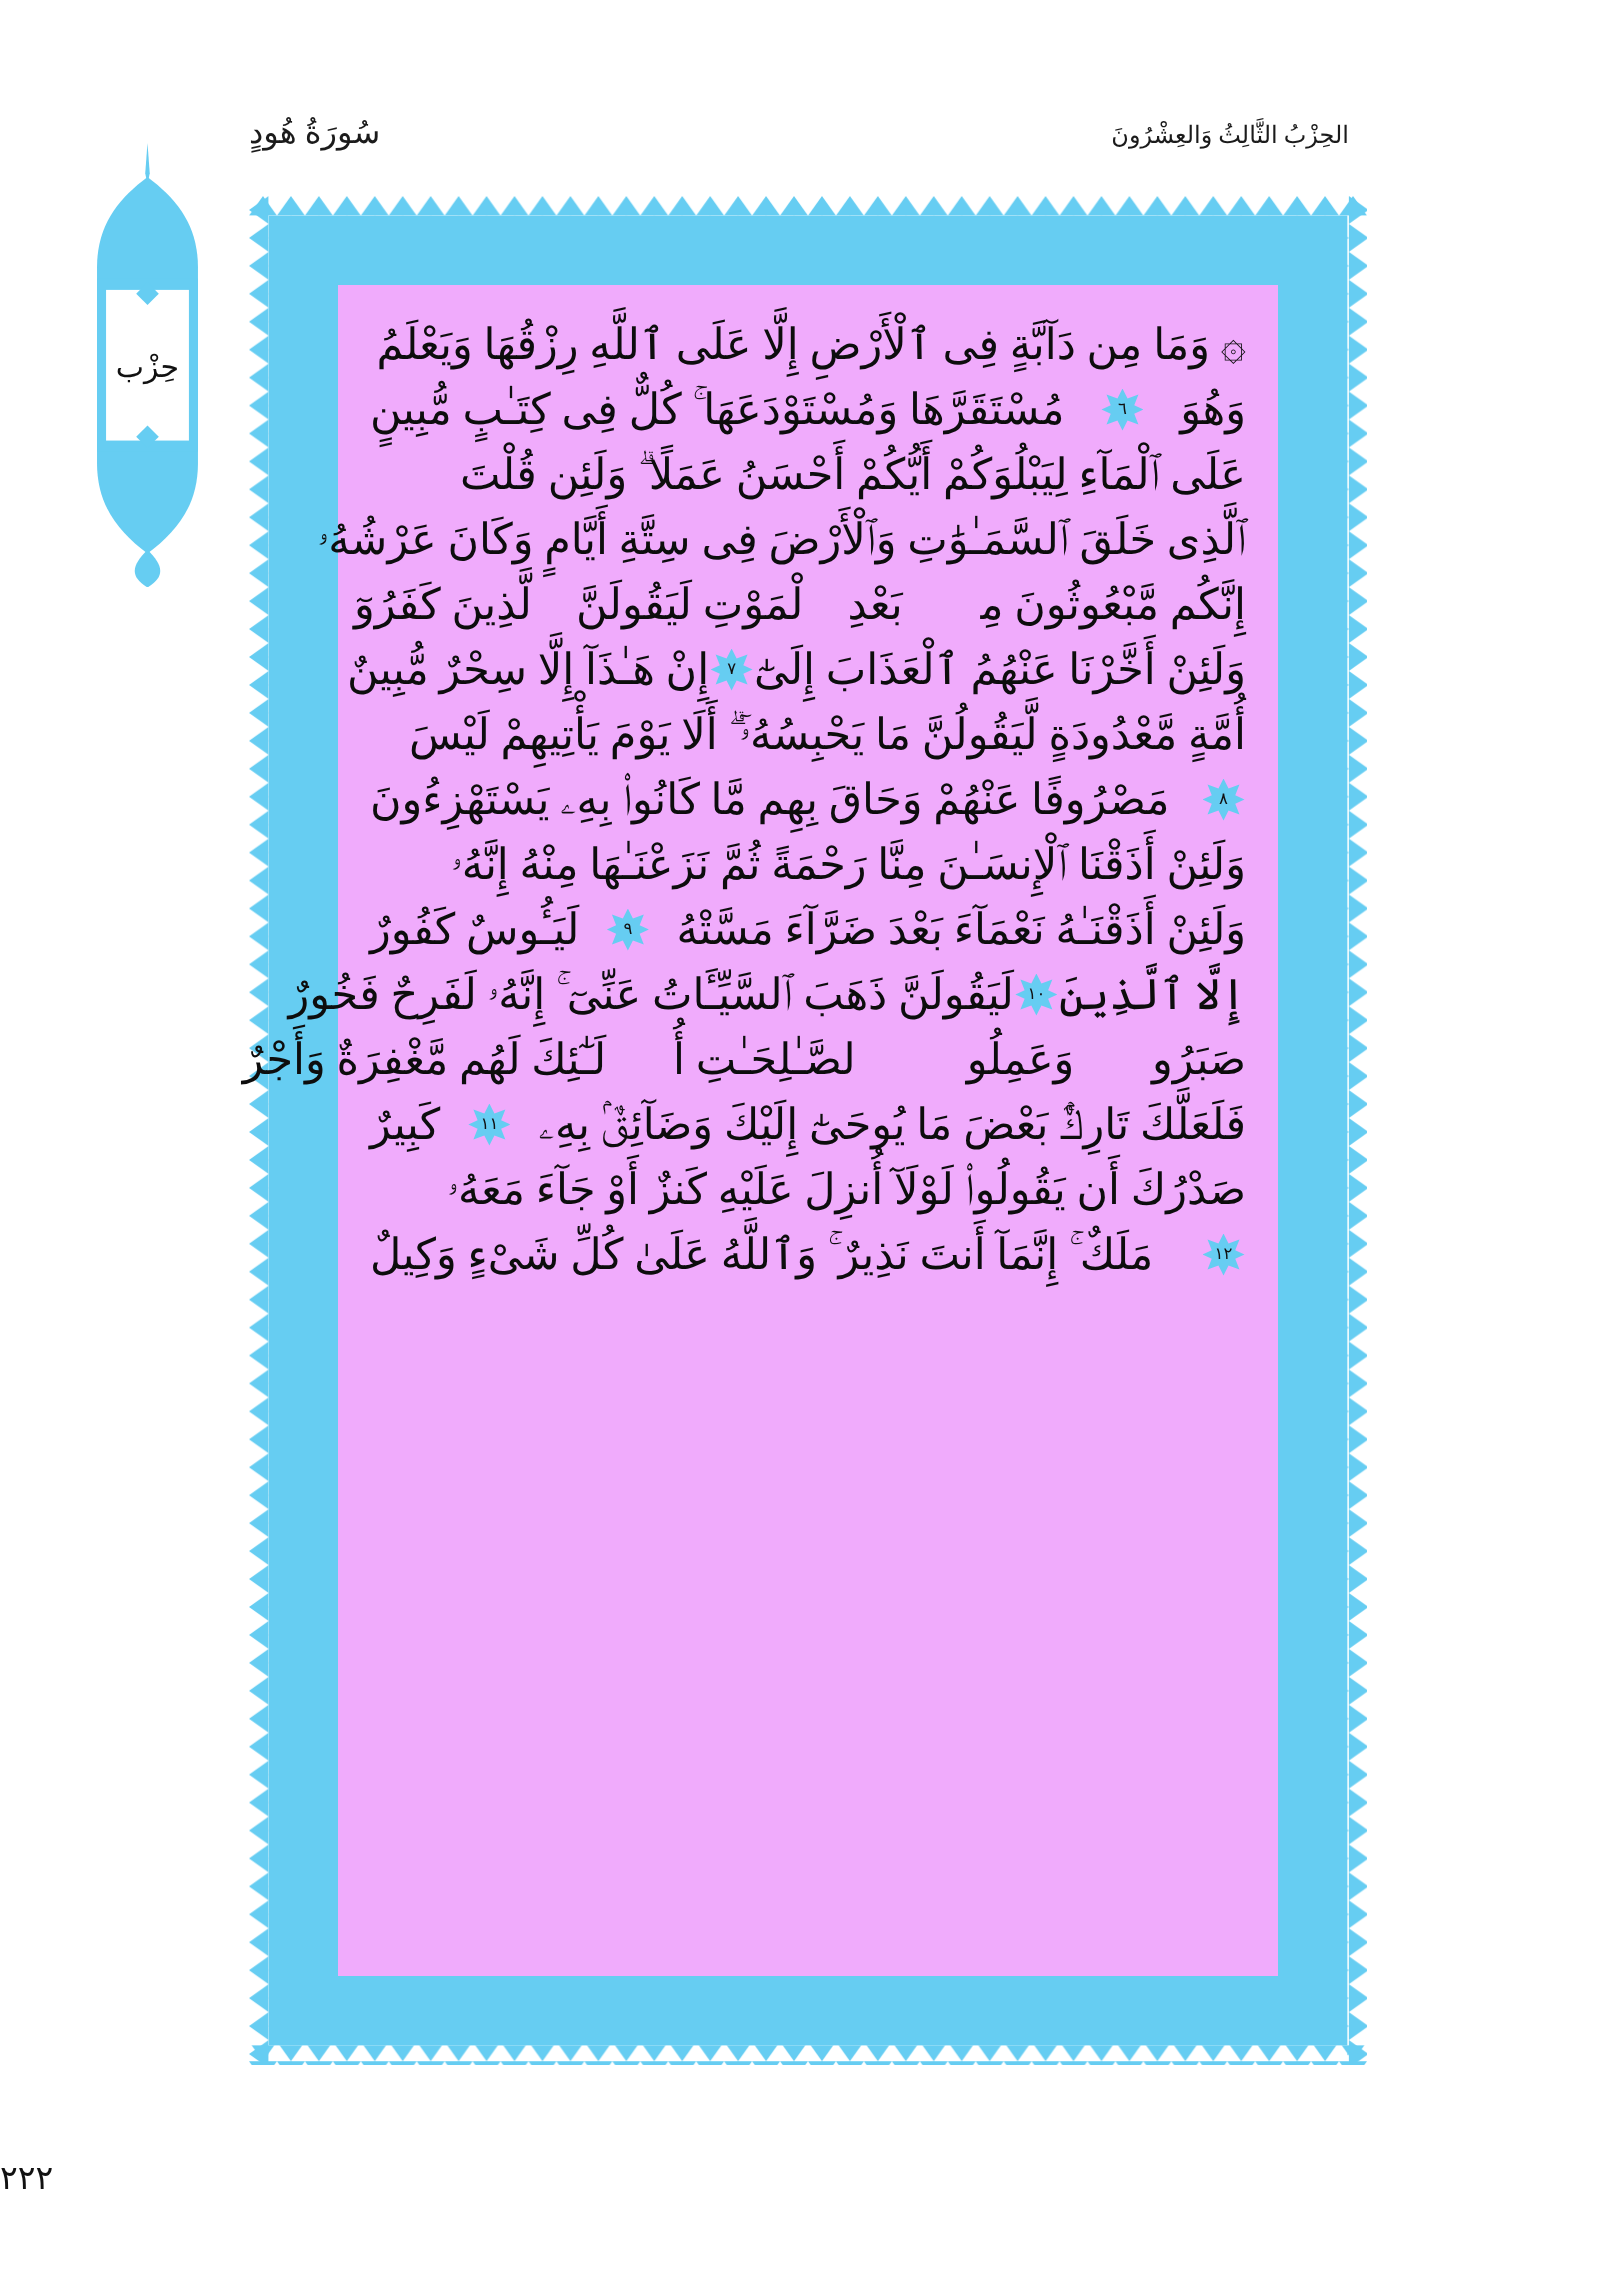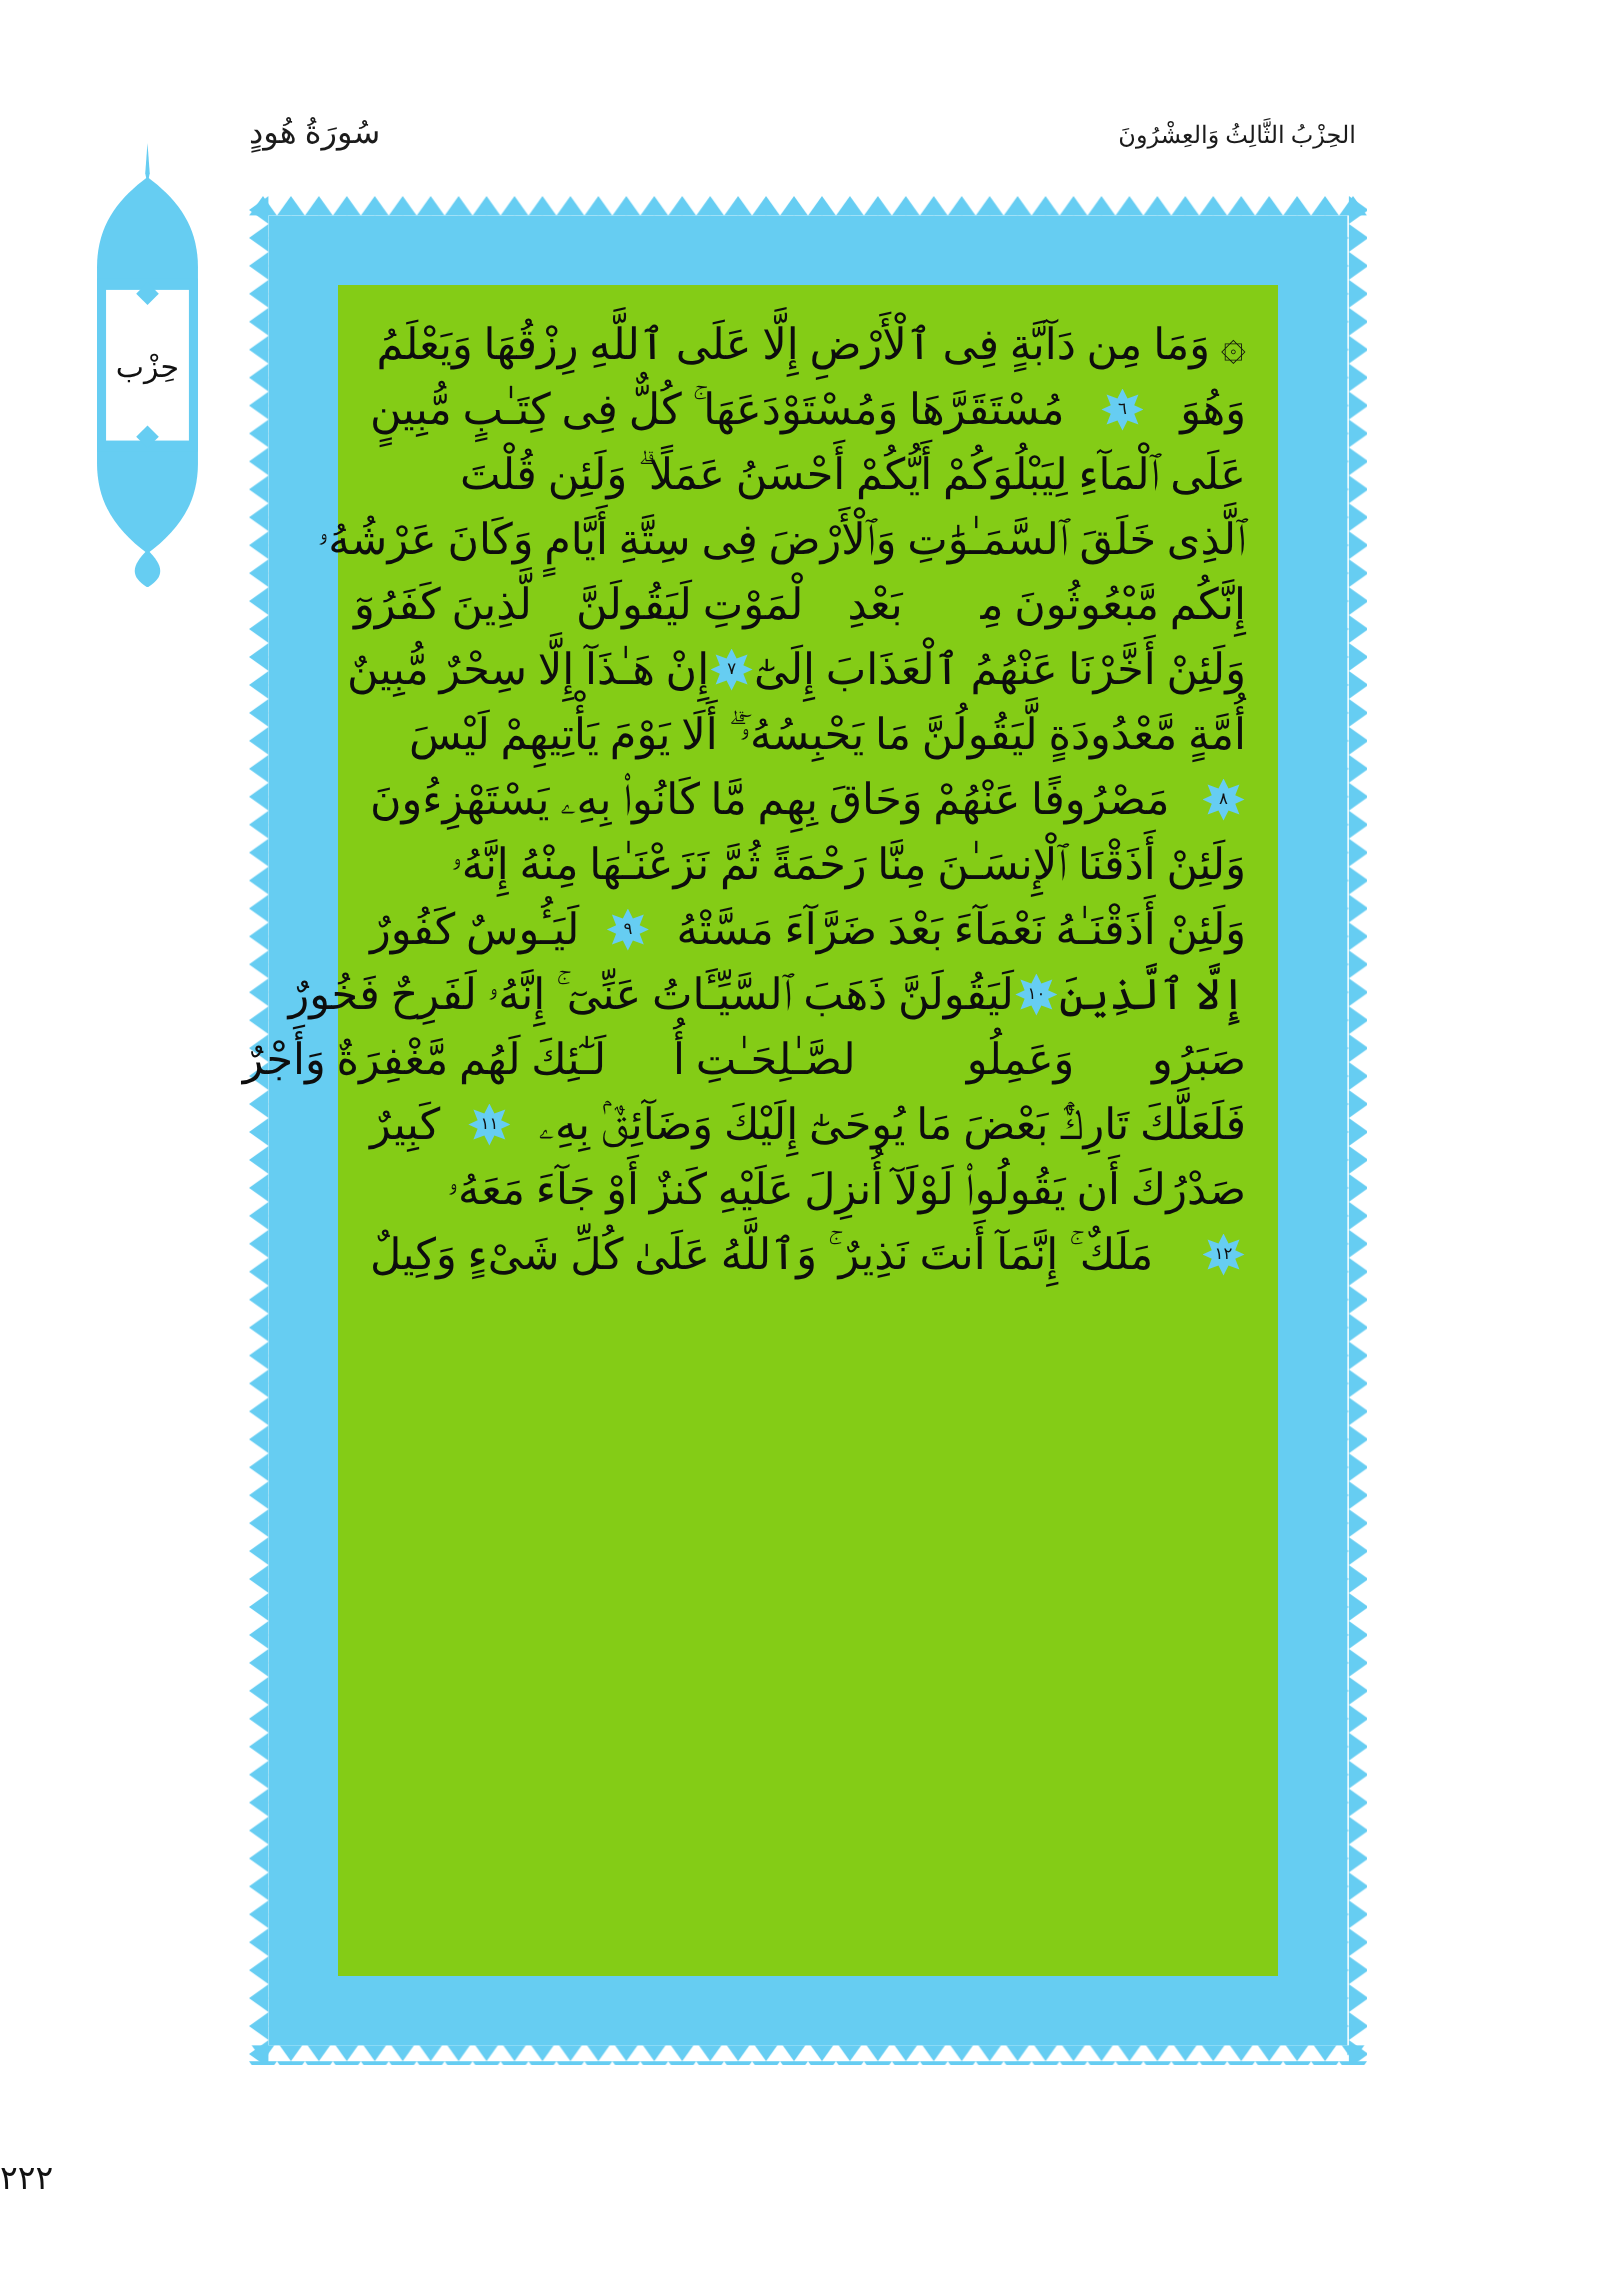--- a/index.html
+++ b/index.html
@@ -13,21 +13,21 @@
     position: relative;
     font-family: "Liberation Serif", "DejaVu Serif", serif;
     overflow: hidden;
   }
 
   
   .page-header {
     position: absolute;
     top: 113px;
     left: 249px;
-    right: 249px;
+    right: 256px;
     display: flex;
     flex-direction: row-reverse;
     justify-content: space-between;
     align-items: baseline;
     direction: rtl;
     text-align: center;
   }
   .header-text {
     font-size: 30px;
     color: #1b1b1b;
@@ -70,21 +70,21 @@
     height: 1869px;
   }
   .frame-svg { position: absolute; inset: 0; width: 100%; height: 100%; }
 
   .text-area {
     position: absolute;
     top: 89px;
     left: 89px;
     right: 89px;
     bottom: 89px;
-    background: #84cc16;
+    background: #f0abfc;
     display: flex;
     flex-direction: column;
     justify-content: flex-start;
     padding: 38px 32px 30px 32px;
     box-sizing: border-box;
   }
 
   .quran-line {
     direction: rtl;
     text-align: justify;

